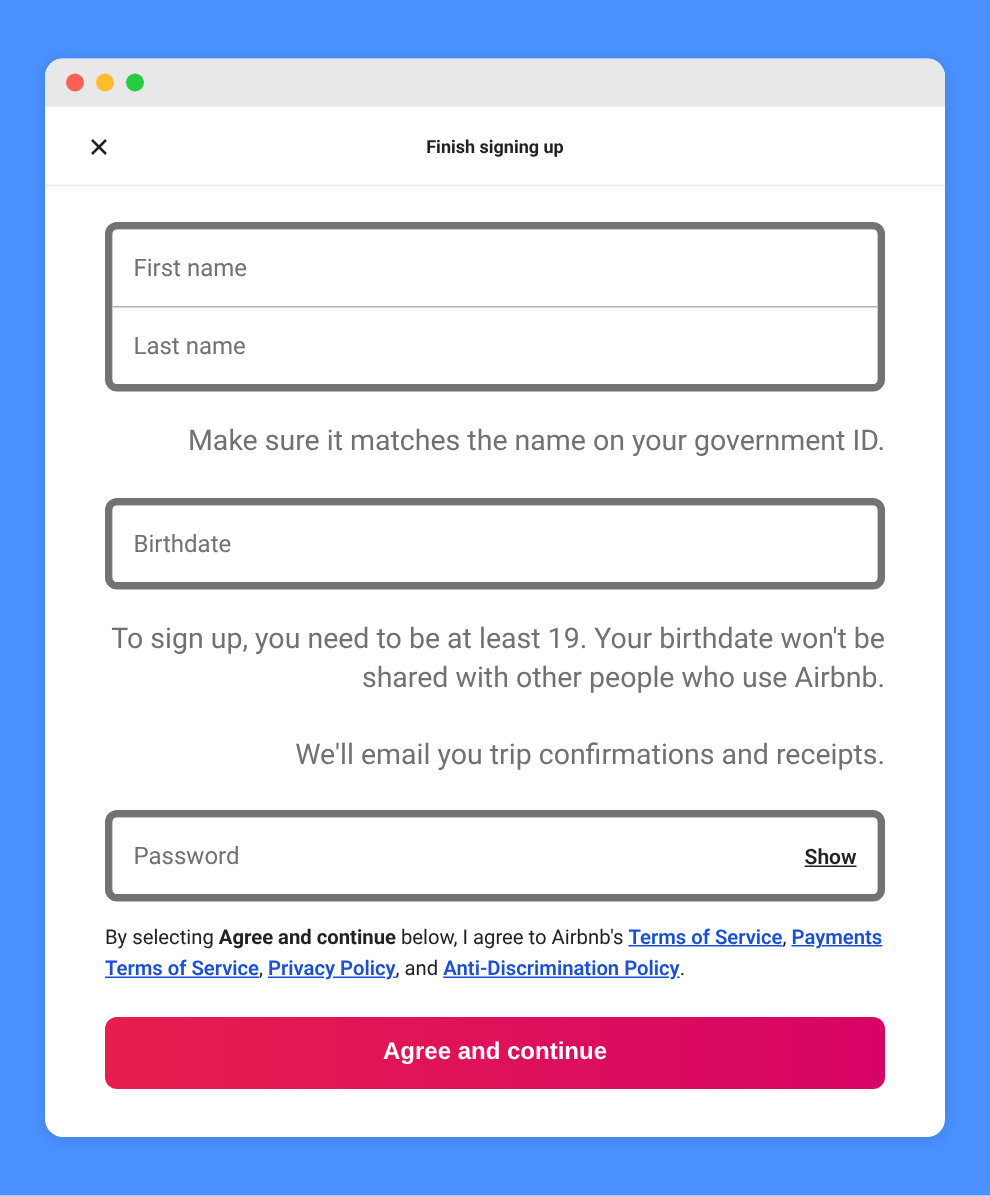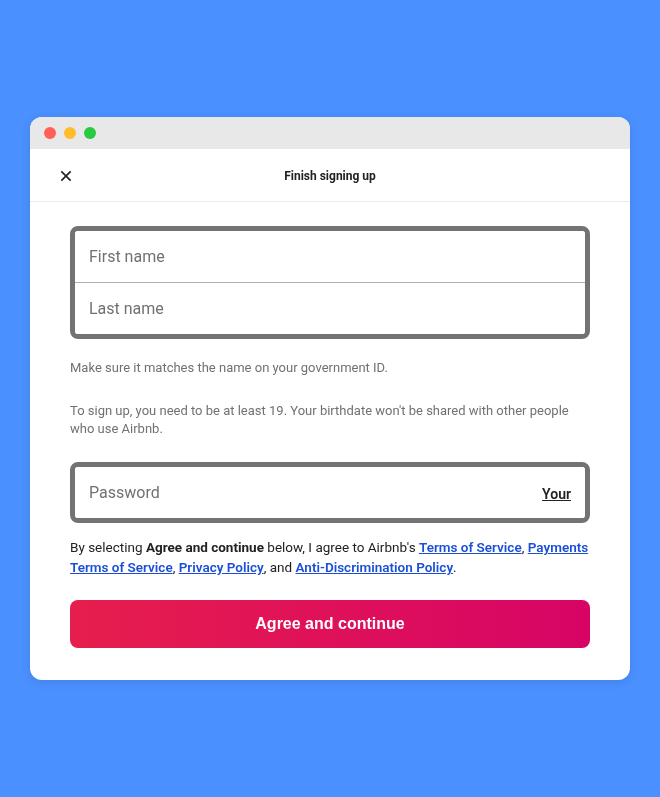--- a/index.html
+++ b/index.html
@@ -83,25 +83,26 @@
       font-size: 16px;
       color: #717171;
       cursor: text;
       background: white;
       position: relative;
     }
     .field + .field {
       border-top: 1px solid #b0b0b0;
     }
     .hint {
-      font-size: 13px;
+      font-size: 19px;
       color: #717171;
       margin-top: 20px;
       margin-bottom: 24px;
       line-height: 1.4;
+      text-align: right;
     }
     .password-field {
       display: flex;
       align-items: flex-end;
       justify-content: space-between;
     }
     .show-btn {
       font-size: 14px;
       font-weight: 600;
       color: #222;
@@ -157,27 +158,31 @@
   </div>
 
   <div class="modal-body">
 
     <div class="field-group">
       <div class="field">First name</div>
       <div class="field">Last name</div>
     </div>
     <div class="hint">Make sure it matches the name on your government ID.</div>
 
+    <div class="field-group">
+      <div class="field">Birthdate</div>
+    </div>
     <div class="hint">To sign up, you need to be at least 19. Your birthdate won't be shared with other people who use Airbnb.</div>
 
+    <div class="hint">We'll email you trip confirmations and receipts.</div>
 
     <div class="field-group">
       <div class="field password-field">
         <span>Password</span>
-        <span class="show-btn">Your</span>
+        <span class="show-btn">Show</span>
       </div>
     </div>
 
     <div class="legal">
       <span>By selecting </span><strong>Agree and continue</strong><span> below, I agree to Airbnb's </span><a>Terms of Service</a><span>, </span><a>Payments Terms of Service</a><span>, </span><a>Privacy Policy</a><span>, and </span><a>Anti-Discrimination Policy</a><span>.</span>
     </div>
 
     <button class="primary-btn">Agree and continue</button>
 
   </div>

